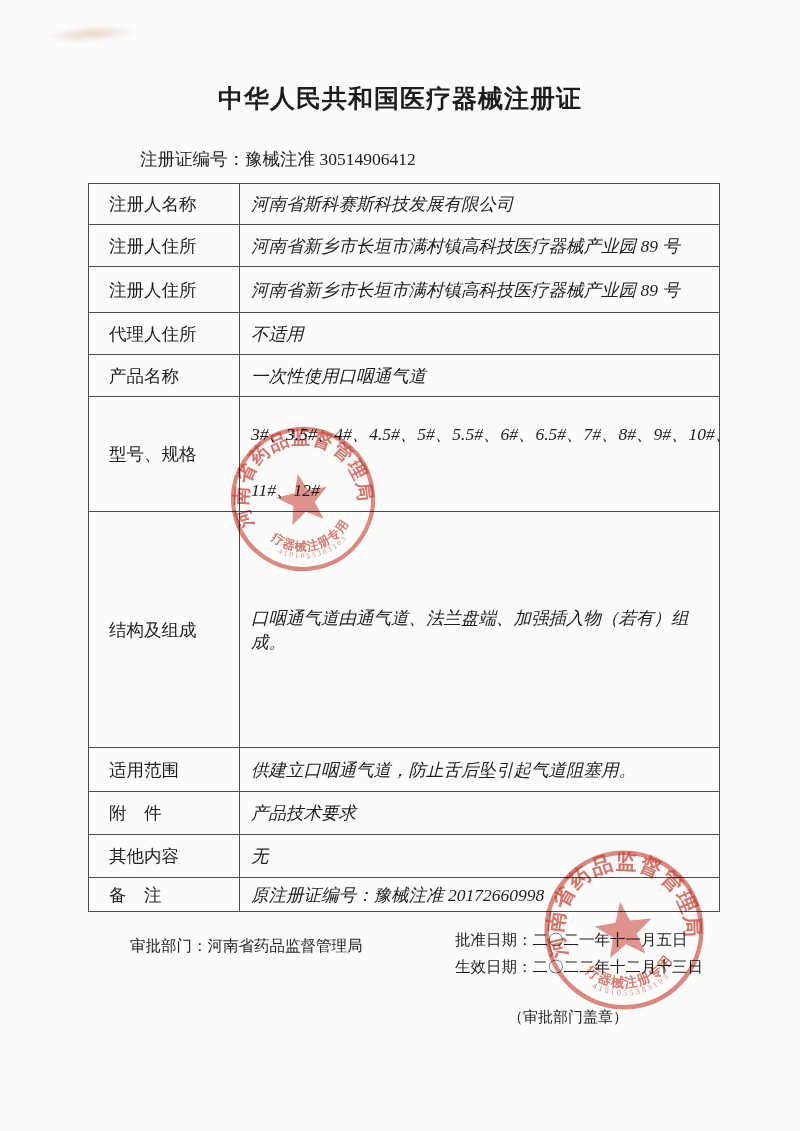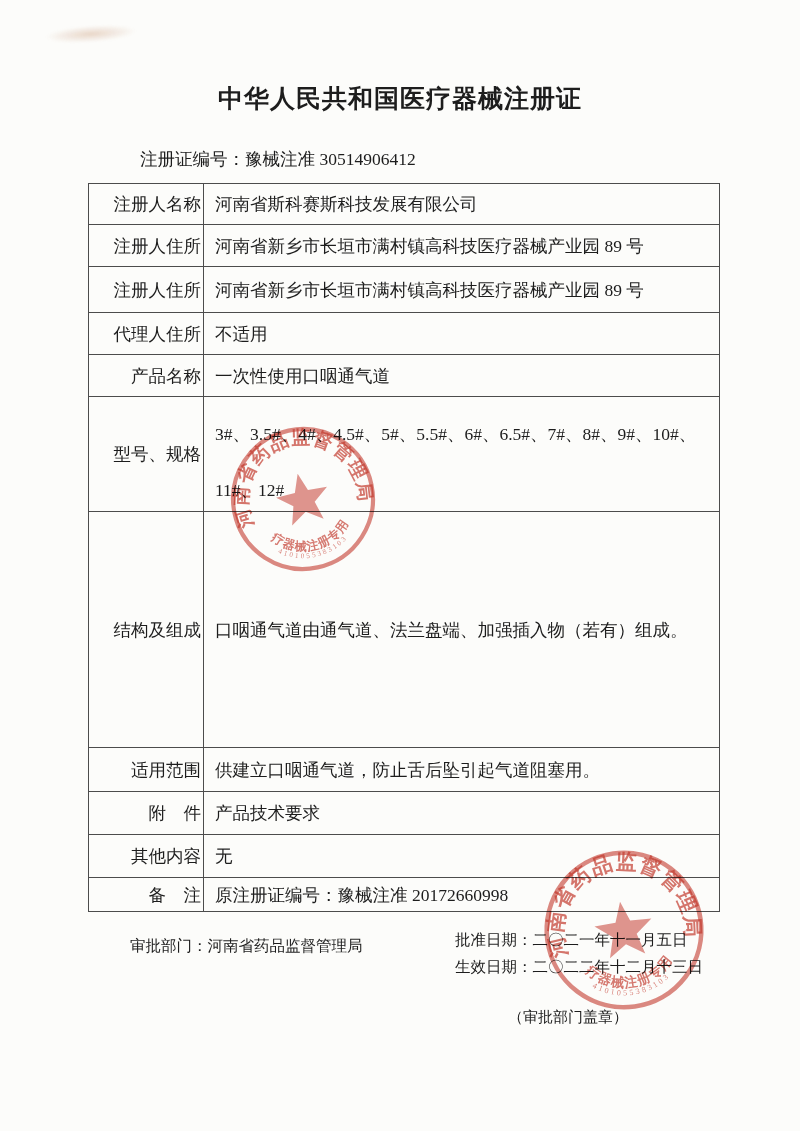--- a/index.html
+++ b/index.html
@@ -26,22 +26,22 @@
   .cert-no{
     position:absolute;top:147px;left:140px;
     font-size:17.5px;white-space:nowrap;
   }
   .cert-table{
     position:absolute;top:183px;left:88px;width:632px;
     border-collapse:collapse;table-layout:fixed;
     font-size:17.5px;color:#1d1d1d;
   }
   .cert-table td{border:1px solid #4c4c4c;vertical-align:middle;overflow:hidden;}
-  .cert-table td.label{width:110px;text-align:right;padding:0 2px;}
-  .cert-table td.value{padding-left:11px;padding-right:20px;}
+  .cert-table td.label{width:110px;text-align:left;padding:0 20px;}
+  .cert-table td.value{padding-left:11px;padding-right:20px;font-style:italic;}
   tr.r0{height:41px} tr.r1{height:42px} tr.r2{height:46px} tr.r3{height:41px}
   tr.r4{height:42px} tr.r5{height:42px} tr.r6{height:83px} tr.r7{height:236px}
   tr.r8{height:44px} tr.r9{height:43px} tr.r10{height:43px} tr.r11{height:34px}
   tr.r6 td.value div{line-height:40px;white-space:nowrap;margin-top:16px;}
   .dept{position:absolute;left:130px;top:936px;font-size:15.5px;white-space:nowrap;}
   .dates{position:absolute;left:455px;top:926px;font-size:15.5px;line-height:27px;white-space:nowrap;}
   .seal-note{position:absolute;left:508px;top:1008px;font-size:15px;white-space:nowrap;}
   .stamp{position:absolute;mix-blend-mode:multiply;}
   .stamp1{left:227px;top:423px;width:152px;height:152px;transform:rotate(-12deg);}
   .stamp2{left:540px;top:846px;width:168px;height:168px;transform:rotate(-8deg);}

